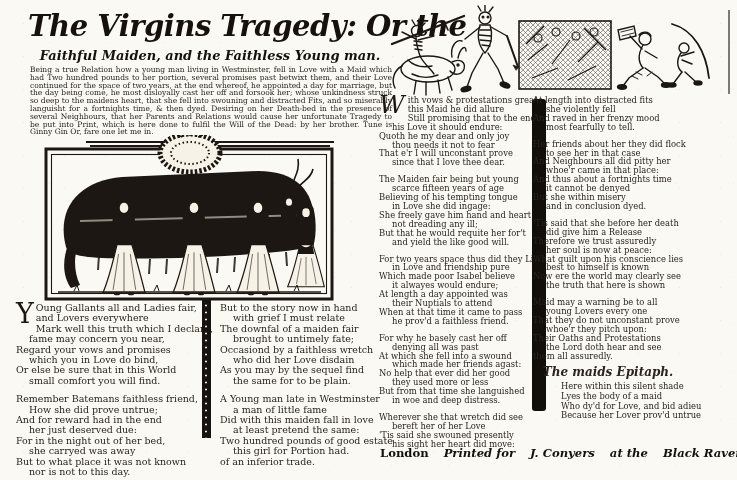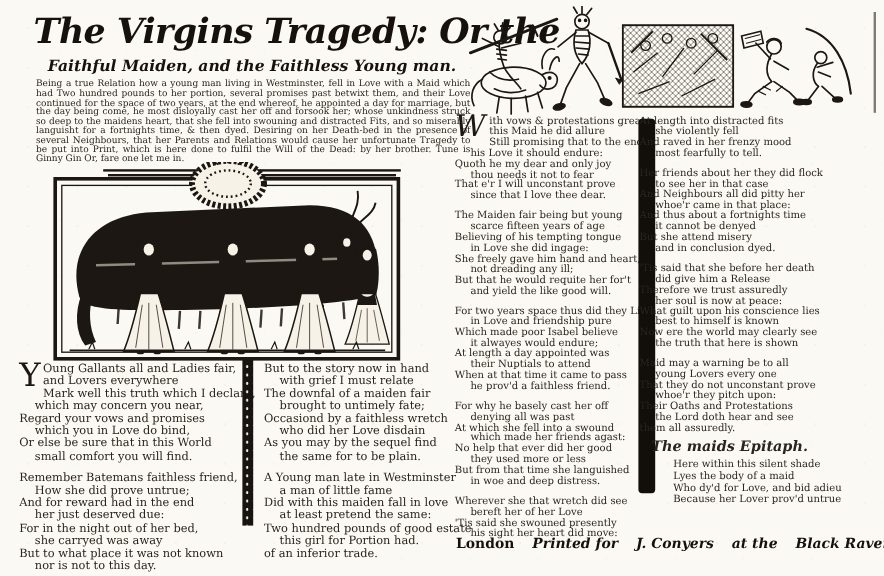--- a/index.html
+++ b/index.html
@@ -233,21 +233,21 @@
     <path d="M30,144 l3,-6 2,6 M110,144 l3,-6 2,6 M182,144 l3,-6 2,6 M250,144 l3,-6 2,6" stroke="#1c1712" stroke-width="1" fill="none"></path>
   </svg>
 
   <div class="col" id="col1">
     <div class="stanza">
       <span class="dropcap">Y</span>
       <div>
           <div class="line">Oung Gallants all and Ladies fair,</div>
           <div class="line">and Lovers everywhere</div>
           <div class="line">Mark well this truth which I declare,</div>
-          <div class="line">which may concern you near,</div>
+          <div class="line">fame may concern you near,</div>
           <div class="line">Regard your vows and promises</div>
           <div class="line">which you in Love do bind,</div>
           <div class="line">Or else be sure that in this World</div>
           <div class="line">small comfort you will find.</div>
         </div>
     </div>
     <div class="stanza">
         <div class="line">Remember Batemans faithless friend,</div>
         <div class="line">How she did prove untrue;</div>
         <div class="line">And for reward had in the end</div>
@@ -344,21 +344,21 @@
         <div class="line">And raved in her frenzy mood</div>
         <div class="line">most fearfully to tell.</div>
       </div>
     <div class="stanza">
         <div class="line">Her friends about her they did flock</div>
         <div class="line">to see her in that case</div>
         <div class="line">And Neighbours all did pitty her</div>
         <div class="line">whoe'r came in that place:</div>
         <div class="line">And thus about a fortnights time</div>
         <div class="line">it cannot be denyed</div>
-        <div class="line">But she attend misery</div>
+        <div class="line">But she within misery</div>
         <div class="line">and in conclusion dyed.</div>
       </div>
     <div class="stanza">
         <div class="line">'Tis said that she before her death</div>
         <div class="line">did give him a Release</div>
         <div class="line">Therefore we trust assuredly</div>
         <div class="line">her soul is now at peace:</div>
         <div class="line">What guilt upon his conscience lies</div>
         <div class="line">best to himself is known</div>
         <div class="line">Now ere the world may clearly see</div>

